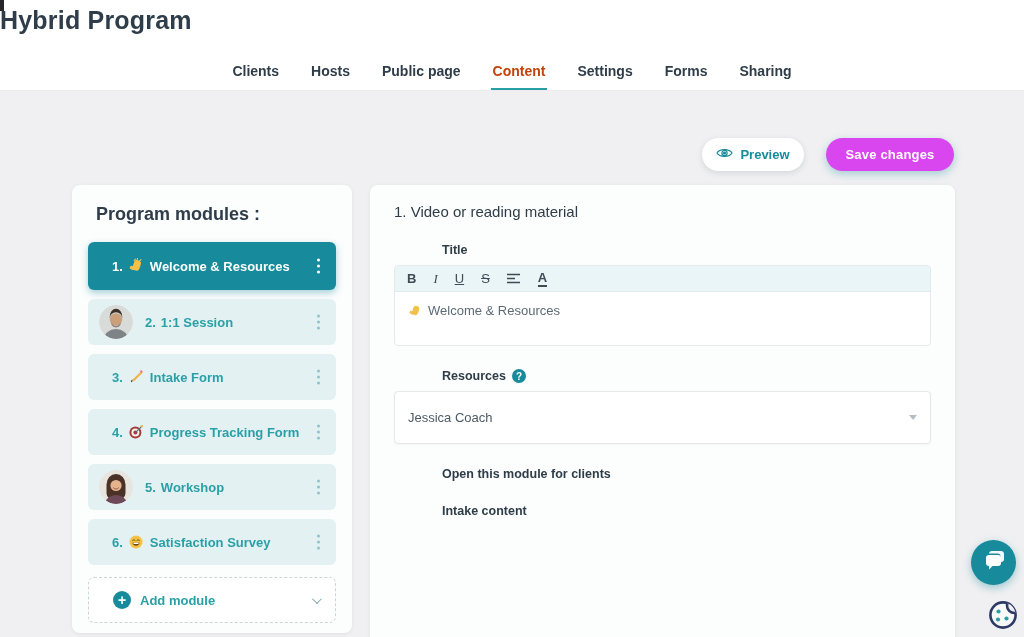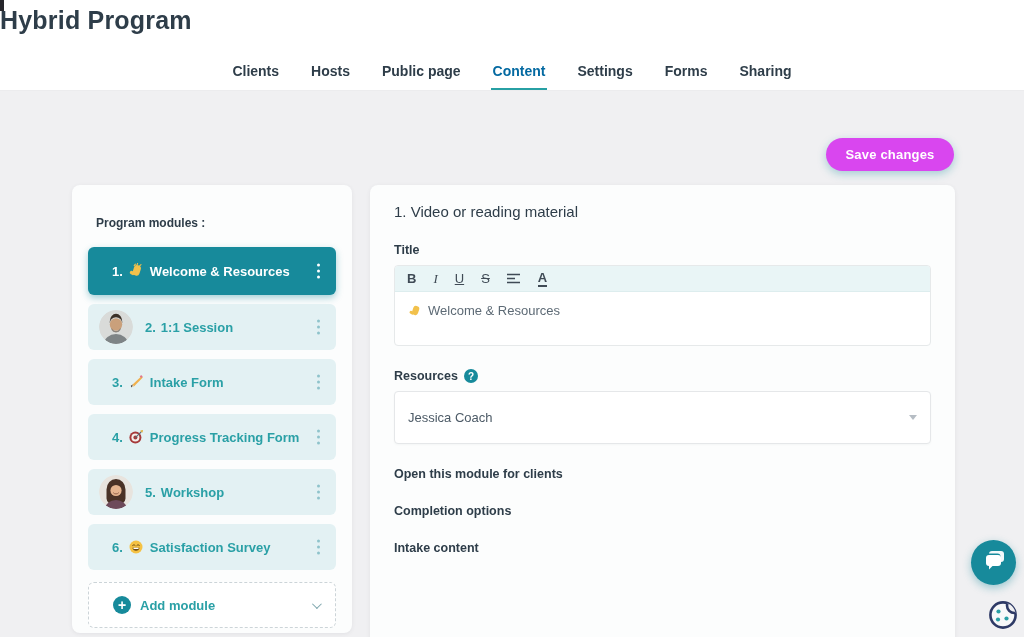--- a/index.html
+++ b/index.html
@@ -20,34 +20,34 @@
     font-size:25px; font-weight:700; color:#2e3d49; letter-spacing:.2px;
   }
   .tabs {
     position:absolute; left:0; right:0; bottom:0;
     display:flex; justify-content:center; gap:28px;
   }
   .tab {
     font-size:14px; font-weight:700; color:#2e3d49;
     padding:6px 2px 9px; cursor:pointer; border-bottom:2px solid transparent;
   }
-  .tab.active { color:#0369a1; border-bottom-color:#27a0a4; }
+  .tab.active { color:#c2410c; border-bottom-color:#27a0a4; }
   
   .actions { position:absolute; top:138px; right:70px; display:flex; gap:22px; z-index:1; }
   .btn { height:33px; border-radius:17px; display:flex; align-items:center; justify-content:center;
          font-size:13px; font-weight:700; cursor:pointer; }
   .btn-preview { width:102px; background:#ffffff; color:#178a9b; gap:7px;
                  box-shadow:0 2px 6px rgba(40,60,70,.14); }
   .btn-save { width:128px; background:#d946ef; color:#ffffff; letter-spacing:.2px;
               box-shadow:0 3px 8px rgba(23,138,155,.35); }
   
   .panel { position:absolute; background:#fcfdfd; border-radius:8px;
            box-shadow:0 1px 4px rgba(60,70,80,.08); }
   .sidebar { left:72px; top:185px; width:280px; height:448px; padding:19px 16px; }
-  .sidebar-heading { font-size:12px; font-weight:700; color:#2e3d49; margin:12px 8px 17px; }
+  .sidebar-heading { font-size:18px; font-weight:700; color:#2e3d49; margin:0 8px 17px; }
   .module {
     position:relative; height:46px; border-radius:6px; margin-bottom:9px;
     background:#e3f1f3; display:flex; align-items:center; padding-left:24px;
     cursor:pointer; font-size:13px; color:#2aa0a6; font-weight:600;
   }
   .module .num { font-weight:700; margin-right:5px; }
   .module .mod-icon { display:inline-flex; width:16px; height:16px; margin-right:6px; }
   .module.has-avatar { padding-left:11px; }
   .module .avatar { width:34px; height:34px; border-radius:50%; overflow:hidden; margin-right:12px; flex:0 0 auto; }
   .module.active {
@@ -66,21 +66,21 @@
   .plus-circle { width:18px; height:18px; border-radius:50%; background:#178a9b; color:#fff;
                  display:flex; align-items:center; justify-content:center;
                  font-size:14px; font-weight:700; margin-right:9px; line-height:1; }
   .chev { position:absolute; right:16px; width:7px; height:7px;
           border-right:1.6px solid #7fa7ae; border-bottom:1.6px solid #7fa7ae;
           transform:rotate(45deg) translateY(-2px); }
   
   .main { left:370px; top:185px; width:585px; height:480px; padding:18px 24px; }
   .main-heading { font-size:15px; font-weight:400; color:#2e3d49; }
   .field-label { font-size:12.5px; font-weight:700; color:#2e3d49; margin-top:23px; margin-bottom:8px;
-                 display:flex; align-items:center; gap:6px; }
+                 display:flex; align-items:center; gap:6px;margin-left:48px; }
   .help-icon { width:14px; height:14px; border-radius:50%; background:#178a9b; color:#fff;
                font-size:10px; font-weight:700; display:inline-flex; align-items:center; justify-content:center; cursor:pointer; }
   .editor-box { border:1px solid #e6e9ea; border-radius:4px; background:#ffffff; overflow:hidden; }
   .toolbar { background:#e9f5f6; border-bottom:1px solid #ddedee; padding:5px 12px;
              display:flex; align-items:center; gap:17px; height:26px; }
   .tb { font-size:13px; color:#3f4a55; cursor:pointer; line-height:1; display:inline-flex; align-items:center; }
   .tb.b { font-weight:700; }
   .tb.i { font-style:italic; font-family:"Liberation Serif", serif; }
   .tb.u { text-decoration:underline; }
   .tb.s { text-decoration:line-through; }
@@ -113,20 +113,32 @@
     <div class="tab">Hosts</div>
     <div class="tab">Public page</div>
     <div class="tab active">Content</div>
     <div class="tab">Settings</div>
     <div class="tab">Forms</div>
     <div class="tab">Sharing</div>
   </div>
 </div>
 
 <div class="actions">
+  <div class="btn btn-preview">
+    <span>
+      <svg width="17" height="12" viewBox="0 0 17 12">
+          <g fill="none" stroke="#178a9b" stroke-width="1.2">
+        <path d="M1 6 C3.5 1.6 13.5 1.6 16 6 C13.5 10.4 3.5 10.4 1 6 Z"></path>
+        <circle cx="8.5" cy="6" r="2.6"></circle>
+            <circle cx="8.5" cy="6" r="1" fill="#178a9b"></circle>
+      </g>
+        </svg>
+    </span>
+    <span>Preview</span>
+  </div>
   <div class="btn btn-save">
     <span>Save changes</span>
   </div>
 </div>
 
 <div class="panel sidebar">
   <div class="sidebar-heading">Program modules :</div>
 
   <div class="module active">
     <span class="num">1.</span>
@@ -300,21 +312,20 @@
     <span>Resources</span>
     <span class="help-icon">?</span>
   </div>
   <div class="select">
     <span>Jessica Coach</span>
     <span class="caret"></span>
   </div>
 
   <div class="field-label">Open this module for clients</div>
 
-  <div class="field-label">Completion options</div>
 
   <div class="field-label">Intake content</div>
 
 </div>
 
 <div class="chat-fab">
   <span>
     <svg width="24" height="21" viewBox="0 0 24 21">
       <rect x="7" y="1" width="15" height="11" rx="3" fill="#ffffff" opacity=".95"></rect>
       <rect x="2.5" y="3.5" width="16" height="12" rx="3" fill="#178a9b"></rect>

